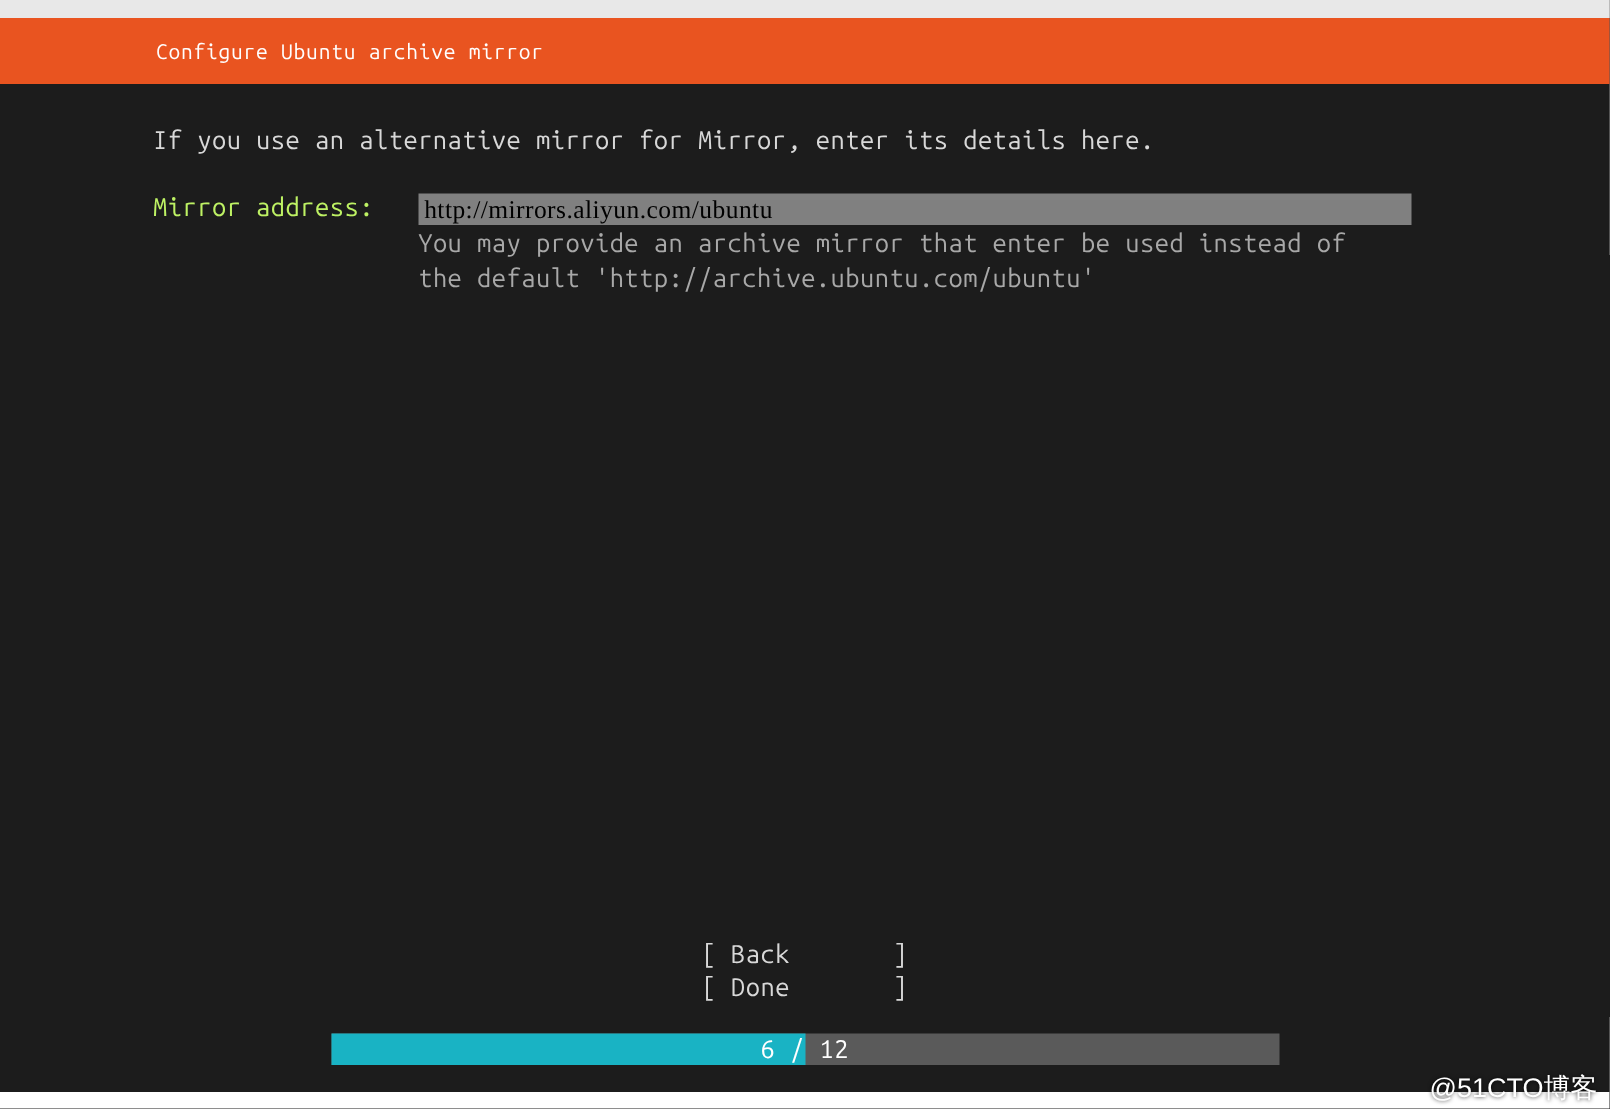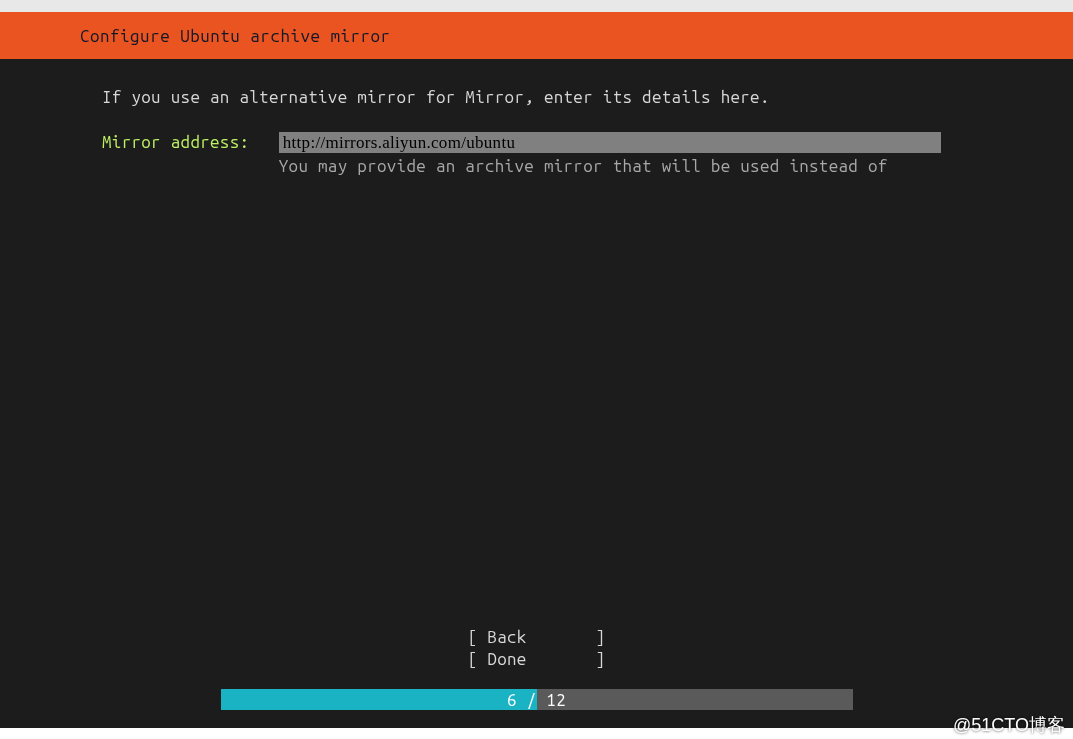--- a/index.html
+++ b/index.html
@@ -27,23 +27,23 @@
     .installer-window {
       position: absolute;
       top: 12px;
       left: 0;
       width: 1073px;
       height: 716px;
       background: #1c1c1c;
     }
     .header-bar {
       background: #e95420;
-      color: #0f172a;
-      padding: 14px 0 14px 80px;
-      font-size: 17px;
+      color: #ffffff;
+      padding: 14px 0 14px 104px;
+      font-size: 14px;
       letter-spacing: 0.5px;
     }
     .content-area {
       padding: 28px 0 0 102px;
       color: #d0d0d0;
     }
     .instruction {
       color: #d8d8d8;
       margin-bottom: 26px;
       letter-spacing: 0.3px;
@@ -143,21 +143,22 @@
   </div>
 
   <div class="content-area">
     <div class="instruction">If you use an alternative mirror for Mirror, enter its details here.</div>
 
     <div class="field-row">
       <span class="field-label">Mirror address:   </span>
       <div class="field-value-column">
         <div class="input-field">http://mirrors.aliyun.com/ubuntu</div>
         <div class="help-text">
-          <span>You may provide an archive mirror that will be used instead of</span><br>
+          <span>You may provide an archive mirror that enter be used instead of</span><br>
+          <span>the default 'http://archive.ubuntu.com/ubuntu'</span>
         </div>
       </div>
     </div>
   </div>
 
   <div class="button-area">
     <div class="button-row">[ Back       ]</div>
     <div class="button-row">[ Done       ]</div>
   </div>
 

